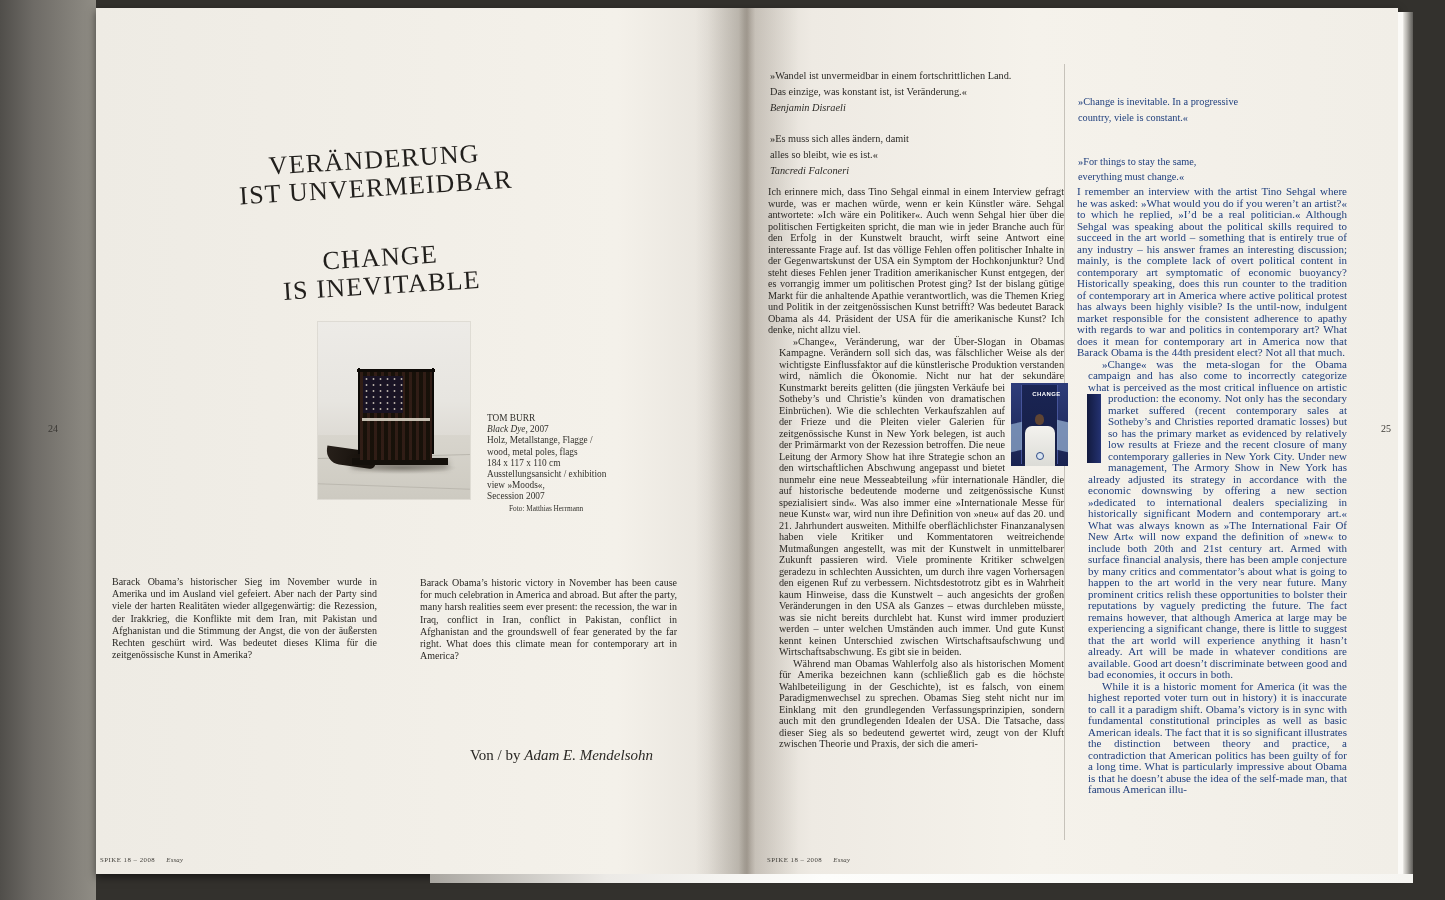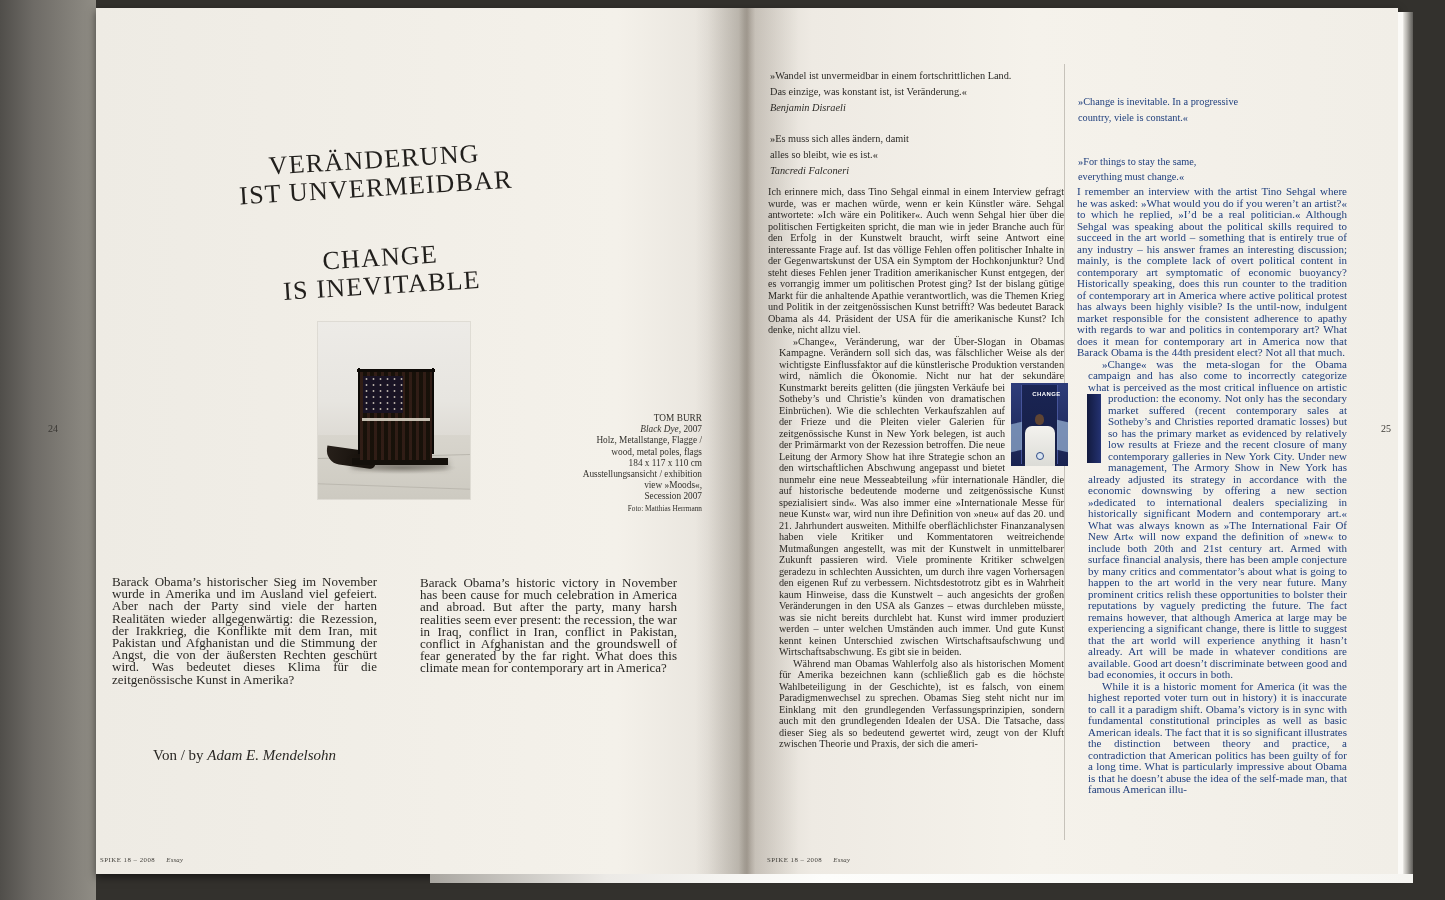--- a/index.html
+++ b/index.html
@@ -56,29 +56,29 @@
   .art-topbar { position:absolute; left:-3px; right:-3px; top:-3px; height:3px; background:#0f0b07; }
   .art-pole-l { position:absolute; left:-2px; top:-4px; width:2px; height:98%; background:#0c0906; }
   .art-pole-r { position:absolute; right:-2px; top:-4px; width:2px; height:98%; background:#0c0906; }
   .art-base { position:absolute; left:34px; top:136px; width:96px; height:7px; background:#14100b;
     box-shadow:0 3px 6px rgba(40,35,28,.4); }
   .art-drape { position:absolute; left:8px; top:127px; width:50px; height:17px;
     background:linear-gradient(90deg,#27201a,#120d08); transform:rotate(8deg);
     border-radius:0 0 5px 14px; }
 
   .caption { position:absolute; left:487px; top:413px; width:215px;
-    font-size:9.3px; line-height:11.2px; color:#33312c;text-align:right; }
+    font-size:9.3px; line-height:11.2px; color:#33312c; }
   .caption-credit { font-size:7.3px;margin-left:22px; }
 
-  .intro { position:absolute; top:576px; font-size:13px; line-height:12.2px;
+  .intro { position:absolute; top:576px; font-size:10px; line-height:12.2px;
     text-align:justify; color:#2a2824; }
   .intro-de { left:112px; width:265px; }
   .intro-en { left:420px; top:577px; width:257px; }
 
-  .byline { position:absolute; left:153px; top:747px; width:500px; text-align:left;
+  .byline { position:absolute; left:153px; top:747px; width:500px; text-align:right;
     font-size:15px; color:#2a2824; }
 
   .footer { position:absolute; font-size:6.8px; letter-spacing:.5px; color:#413f3a; }
   .footer-left { left:100px; top:856px; }
   .footer-right { left:767px; top:856px; }
   .footer .it { margin-left:11px; letter-spacing:.2px; }
 
   
   .col-divider { position:absolute; left:1064px; top:64px; width:1px; height:776px; background:#c6c2ba; }
 

